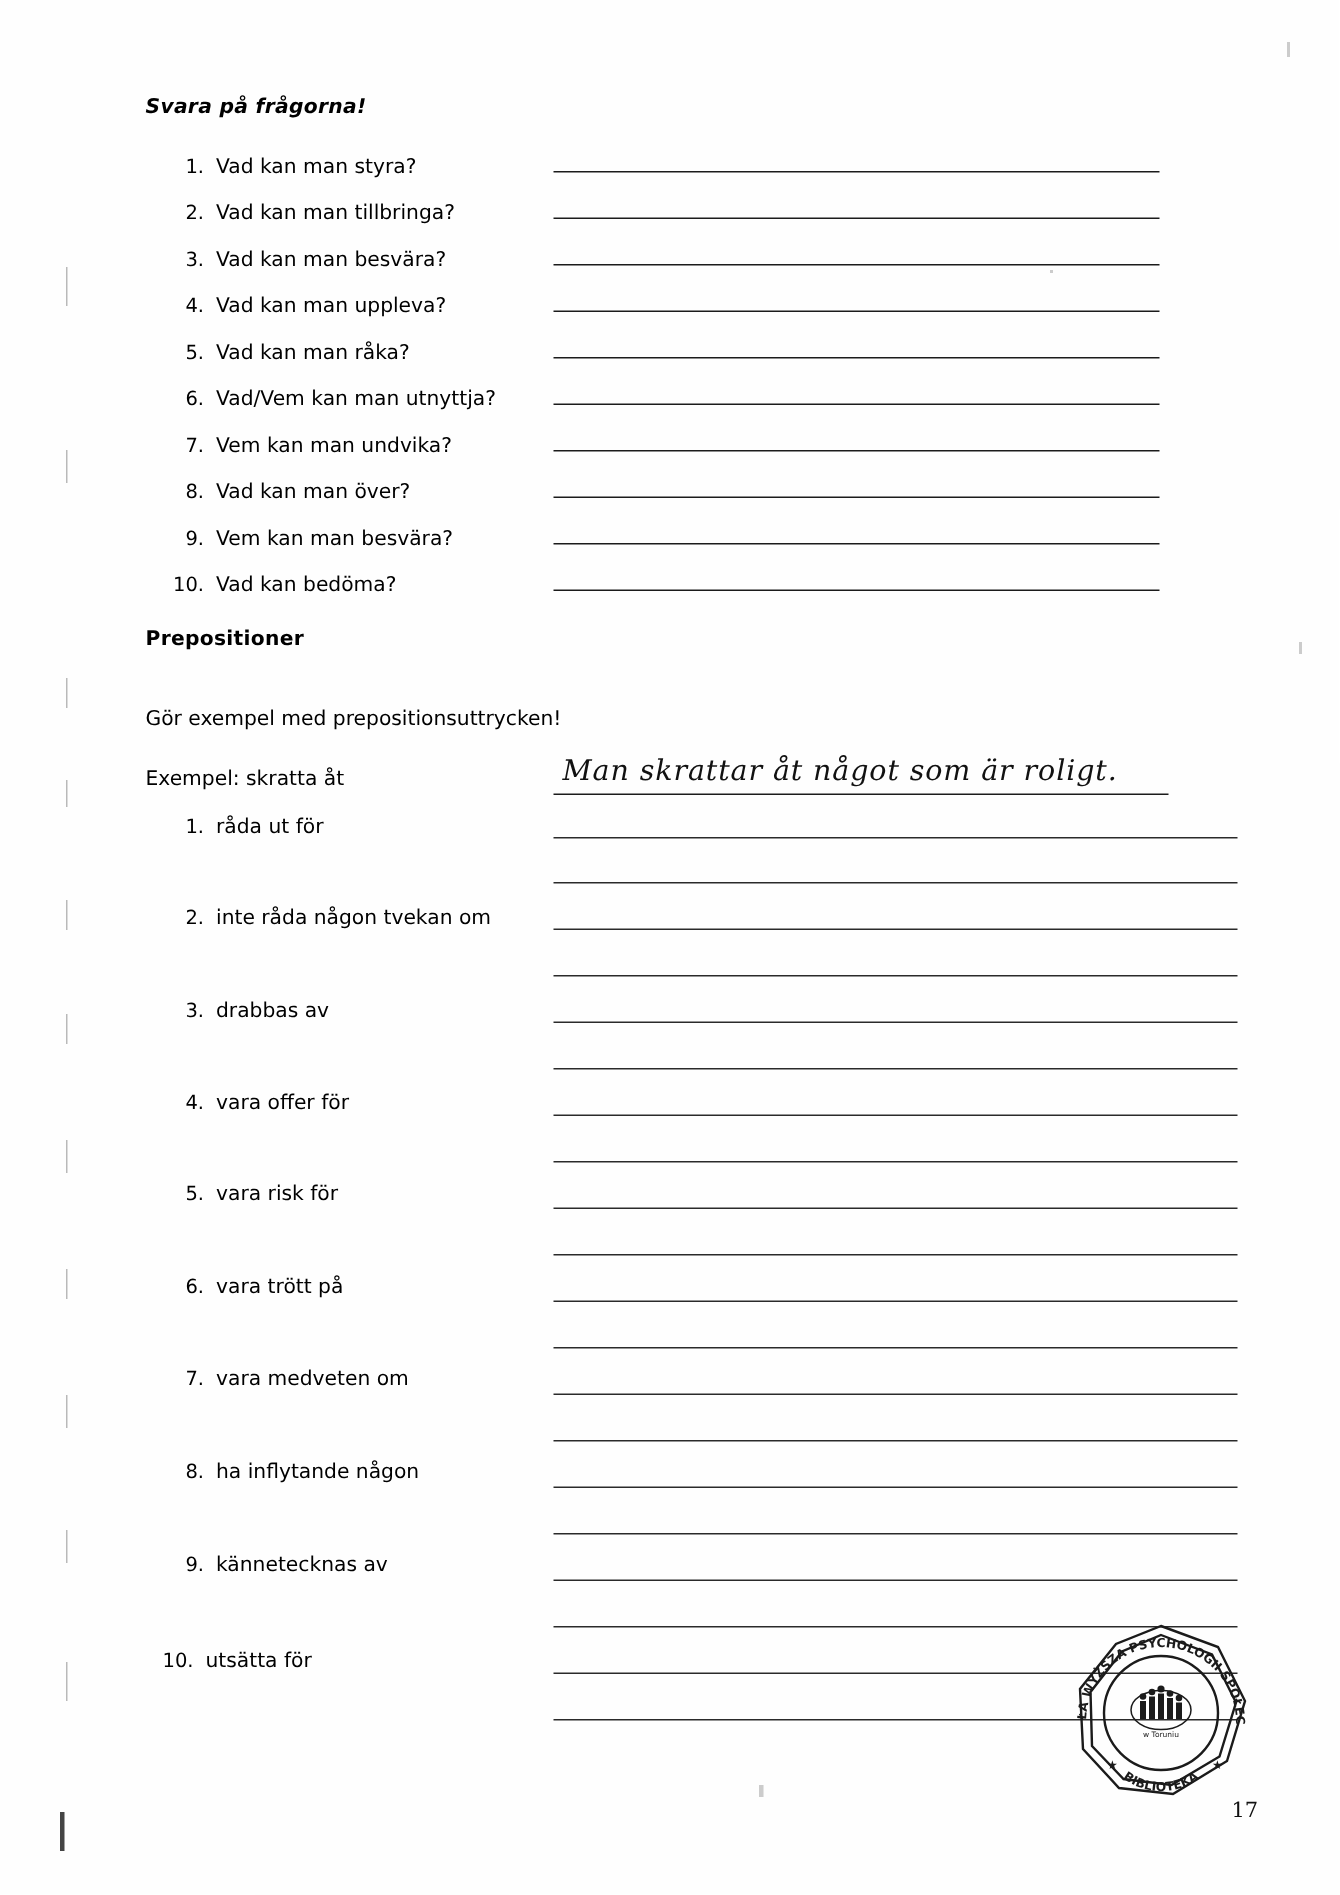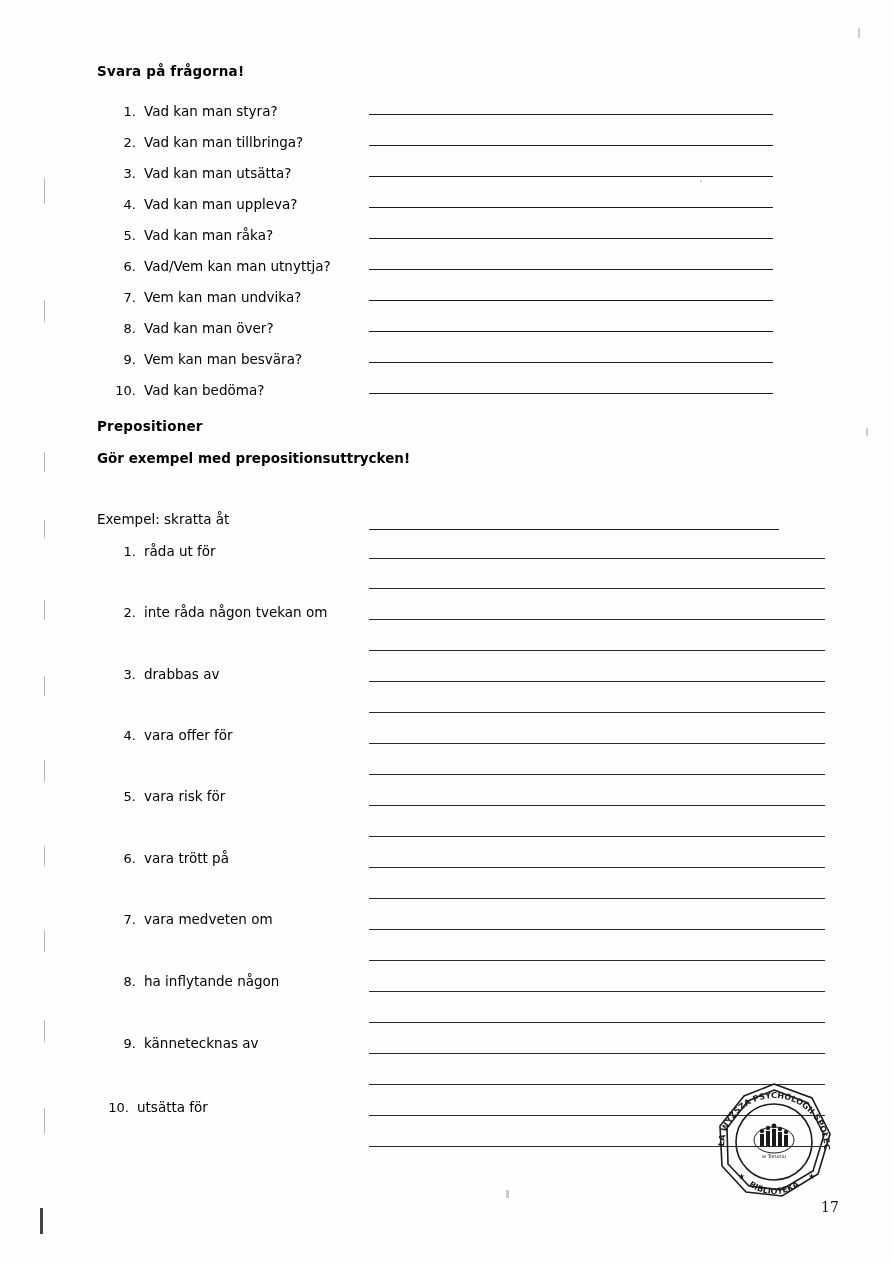--- a/index.html
+++ b/index.html
@@ -115,33 +115,33 @@
   <div class="scan-mark" style="left:44px; top:930px; width:1px; height:22px;"></div>
   <div class="scan-mark" style="left:44px; top:1020px; width:1px; height:22px;"></div>
   <div class="scan-mark" style="left:44px; top:1108px; width:1px; height:26px;"></div>
   <div class="scan-mark" style="left:40px; top:1208px; width:3px; height:26px; background:#444;"></div>
 
   <div class="speck" style="left:858px; top:28px; width:2px; height:10px;"></div>
   <div class="speck" style="left:866px; top:428px; width:2px; height:8px;"></div>
   <div class="speck" style="left:700px; top:180px; width:2px; height:2px;"></div>
   <div class="speck" style="left:506px; top:1190px; width:3px; height:8px;"></div>
 
-  <div class="section-title" style="left:97px; top:63px;">Svara på frågorna!</div>
+  <div class="section-title" style="left:97px; top:63px;font-style:italic;">Svara på frågorna!</div>
 
   <div class="q-row" style="left:110px; top:103px;">
     <span class="q-num">1.</span>
     <span class="q-text">Vad kan man styra?</span>
   </div>
   <div class="q-row" style="left:110px; top:134px;">
     <span class="q-num">2.</span>
     <span class="q-text">Vad kan man tillbringa?</span>
   </div>
   <div class="q-row" style="left:110px; top:165px;">
     <span class="q-num">3.</span>
-    <span class="q-text">Vad kan man utsätta?</span>
+    <span class="q-text">Vad kan man besvära?</span>
   </div>
   <div class="q-row" style="left:110px; top:196px;">
     <span class="q-num">4.</span>
     <span class="q-text">Vad kan man uppleva?</span>
   </div>
   <div class="q-row" style="left:110px; top:227px;">
     <span class="q-num">5.</span>
     <span class="q-text">Vad kan man råka?</span>
   </div>
   <div class="q-row" style="left:110px; top:258px;">
@@ -170,23 +170,24 @@
   <div class="rule" style="left:369px; top:176px; width:404px;"></div>
   <div class="rule" style="left:369px; top:207px; width:404px;"></div>
   <div class="rule" style="left:369px; top:238px; width:404px;"></div>
   <div class="rule" style="left:369px; top:269px; width:404px;"></div>
   <div class="rule" style="left:369px; top:300px; width:404px;"></div>
   <div class="rule" style="left:369px; top:331px; width:404px;"></div>
   <div class="rule" style="left:369px; top:362px; width:404px;"></div>
   <div class="rule" style="left:369px; top:393px; width:404px;"></div>
 
   <div class="section-title" style="left:97px; top:418px;">Prepositioner</div>
-  <div class="sub-text" style="left:97px; top:450px;font-weight:bold;">Gör exempel med prepositionsuttrycken!</div>
+  <div class="sub-text" style="left:97px; top:471px;">Gör exempel med prepositionsuttrycken!</div>
   <div class="sub-text" style="left:97px; top:511px;">Exempel: skratta åt</div>
 
+  <div class="handwriting" style="left:375px; top:503px;">Man skrattar åt något som är roligt.</div>
   <div class="rule" style="left:369px; top:529px; width:410px;"></div>
 
   <div class="q-row" style="left:110px; top:543px;">
     <span class="q-num">1.</span>
     <span class="q-text">råda ut för</span>
   </div>
   <div class="q-row" style="left:110px; top:604px;">
     <span class="q-num">2.</span>
     <span class="q-text">inte råda någon tvekan om</span>
   </div>

